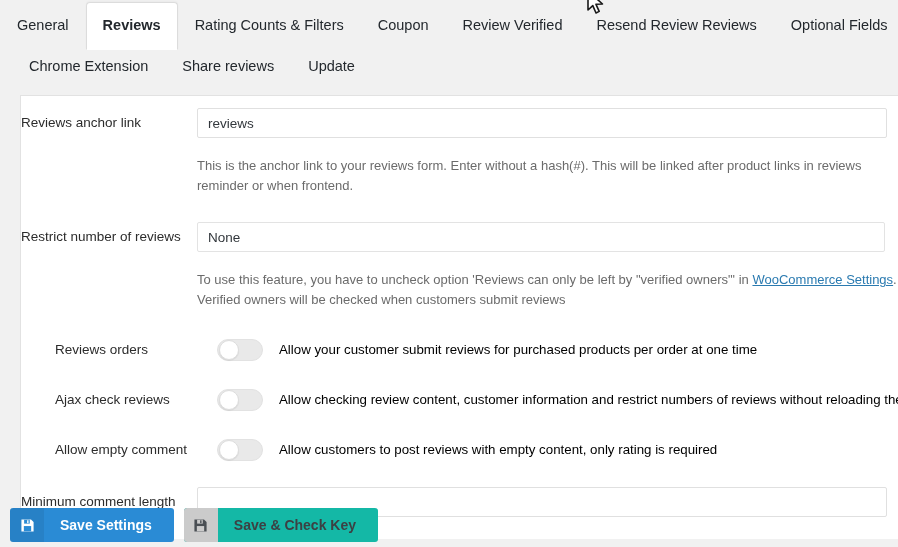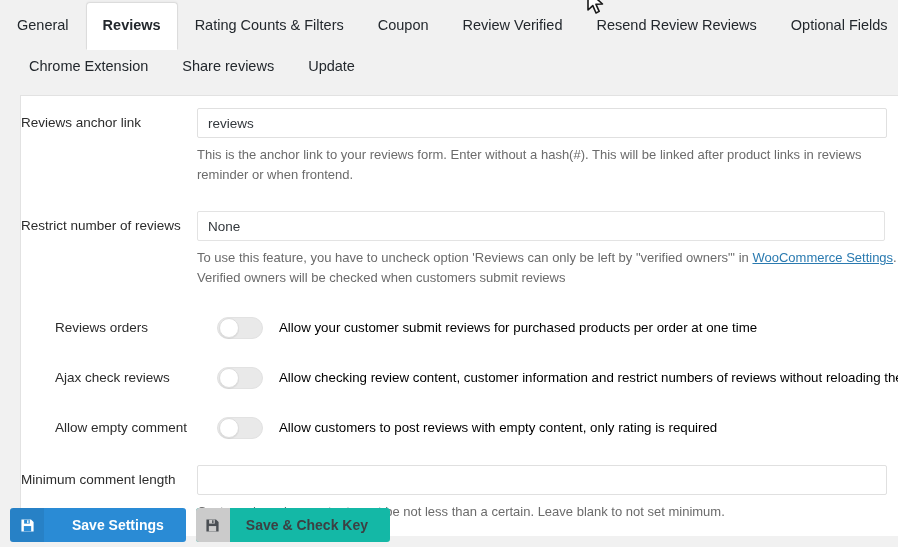--- a/index.html
+++ b/index.html
@@ -115,21 +115,21 @@
     border: 1px solid #e3e3e3;
     border-radius: 2px;
     background: #fff;
     appearance: none;
     outline: none;
   }
   .help {
     font-size: 13px;
     line-height: 1.55;
     color: #6b6b6b;
-    margin-top: 7px;
+    margin-top: 18px;
     width: 700px;
     padding-bottom: 14px;
   }
   .help a {
     color: #2a7ab0;
     text-decoration: underline;
   }
 
   
   .toggle-row {
@@ -201,21 +201,21 @@
     align-items: center;
     justify-content: center;
     flex: 0 0 34px;
   }
   .btn .btn-label {
     padding: 0 22px 0 16px;
     font-size: 14px;
     font-weight: bold;
     white-space: nowrap;
   }
-  .btn-primary { background: #2a8bd5; gap: 12px; }
+  .btn-primary { background: #2a8bd5; }
   .btn-primary .icon-box { background: rgba(0,0,0,0.07); }
   .btn-primary .btn-label { color: #ffffff; }
 
   .btn-secondary { background: #14b8a6; margin-left: 10px; }
   .btn-secondary .icon-box { background: #cbcbcb; }
   .btn-secondary .btn-label { color: #3c4043; }
 
   
   .cursor {
     position: absolute;

